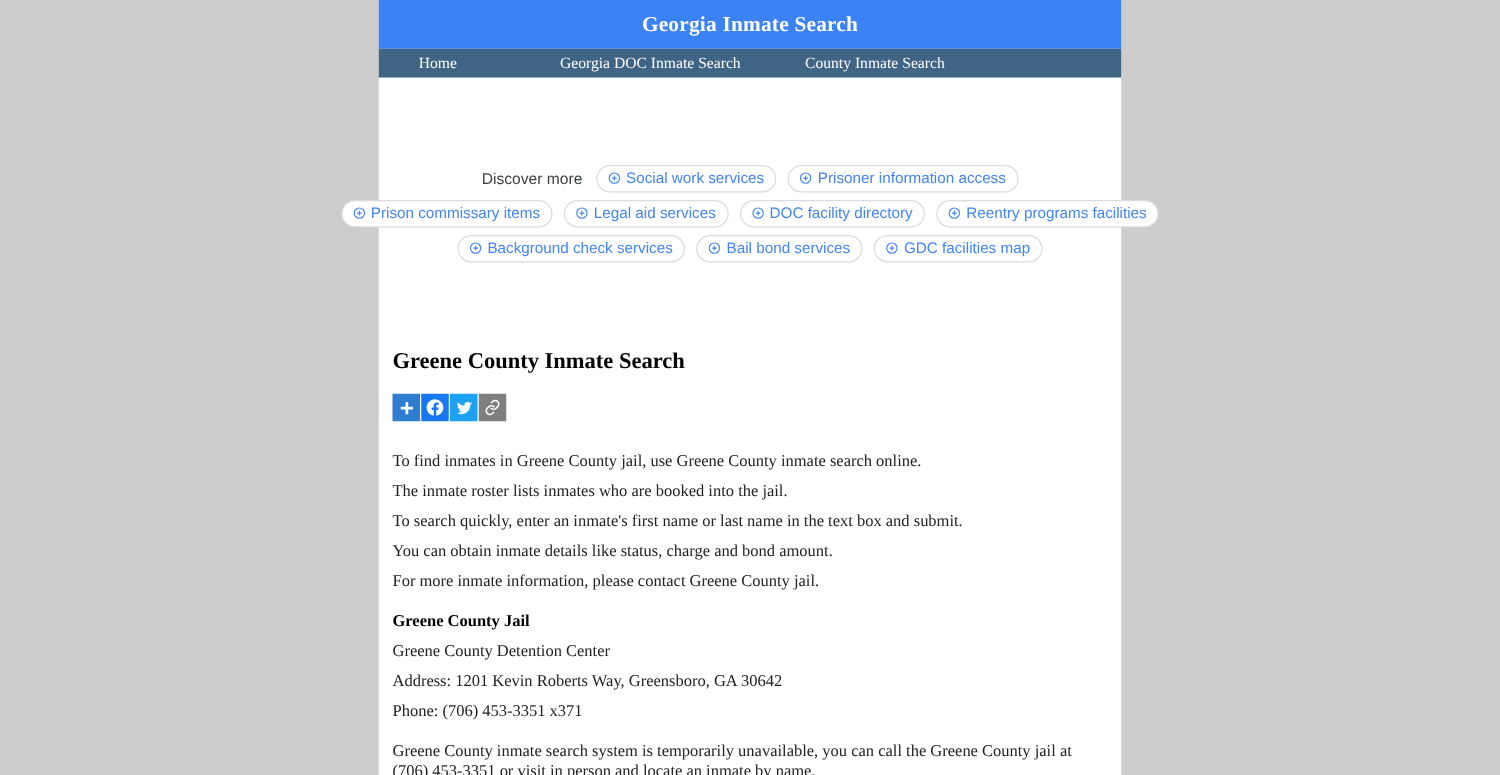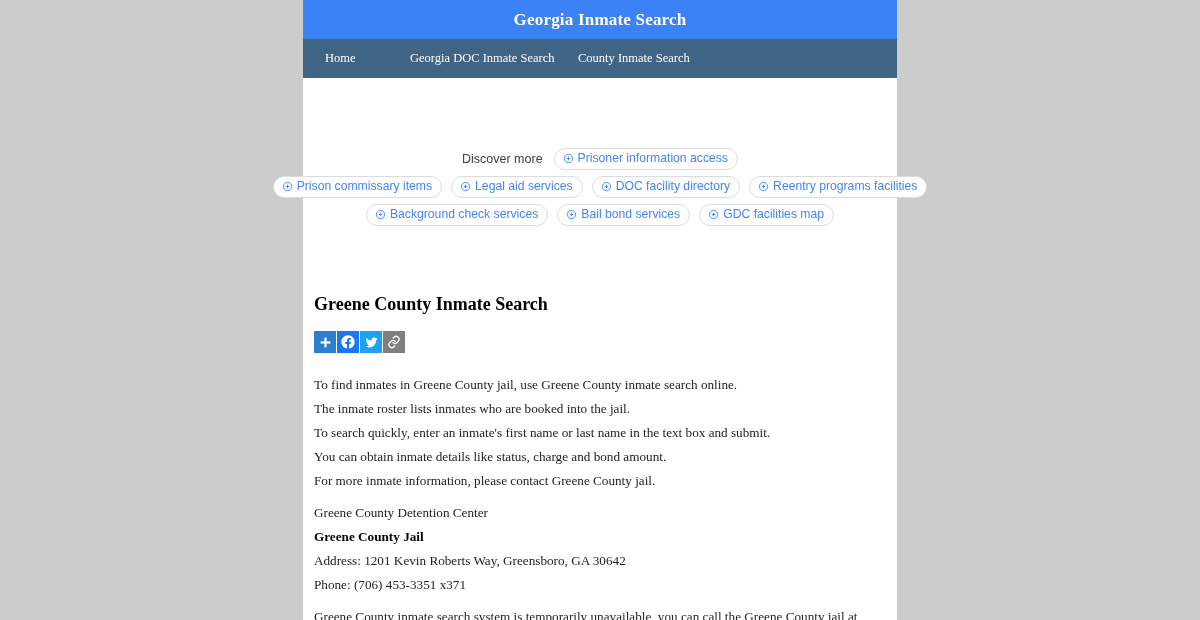--- a/index.html
+++ b/index.html
@@ -34,25 +34,26 @@
     color: #ffffff;
     font-family: "Liberation Serif", serif;
     font-size: 17px;
     font-weight: bold;
     letter-spacing: 0.2px;
   }
 
   
   .site-nav {
     background: #3f6484;
-    height: 39px;
-    display: flex;
-    align-items: center;
-    padding-left: 22px;
+    height: 23px;
+    display: flex;
+    align-items: center;
+    padding-left: 32px;
     box-sizing: border-box;
+    gap: 28px;
   }
   .nav-item {
     color: #ffffff;
     font-family: "Liberation Serif", serif;
     font-size: 12.5px;
     white-space: nowrap;
     cursor: pointer;
   }
   .nav-item.nav-home { width: 85px; }
   .nav-item.nav-doc { width: 168px; }
@@ -171,20 +172,30 @@
     <div class="nav-item">County Inmate Search</div>
   </div>
 
   <div class="ad-slot-top"></div>
 
   <div class="discover">
 
     <div class="discover-row">
       <span class="discover-label">Discover more</span>
 
+      <span class="chip">
+        <span>
+          <svg width="11" height="11" viewBox="0 0 24 24" fill="none" stroke="#4285f4" stroke-width="2">
+            <circle cx="12" cy="12" r="9"></circle>
+            <line x1="12" y1="8" x2="12" y2="16"></line>
+            <line x1="8" y1="12" x2="16" y2="12"></line>
+          </svg>
+        </span>
+        <span>Social work services</span>
+      </span>
 
       <span class="chip">
         <span>
           <svg width="11" height="11" viewBox="0 0 24 24" fill="none" stroke="#4285f4" stroke-width="2">
             <circle cx="12" cy="12" r="9"></circle>
             <line x1="12" y1="8" x2="12" y2="16"></line>
             <line x1="8" y1="12" x2="16" y2="12"></line>
           </svg>
         </span>
         <span>Prisoner information access</span>
@@ -316,22 +327,22 @@
 
     <div class="block">
       <div class="body-line">To find inmates in Greene County jail, use Greene County inmate search online.</div>
       <div class="body-line">The inmate roster lists inmates who are booked into the jail.</div>
       <div class="body-line">To search quickly, enter an inmate's first name or last name in the text box and submit.</div>
       <div class="body-line">You can obtain inmate details like status, charge and bond amount.</div>
       <div class="body-line">For more inmate information, please contact Greene County jail.</div>
     </div>
 
     <div class="block">
+      <div class="body-line bold-line">Greene County Jail</div>
       <div class="body-line">Greene County Detention Center</div>
-      <div class="body-line bold-line">Greene County Jail</div>
       <div class="body-line">Address: 1201 Kevin Roberts Way, Greensboro, GA 30642</div>
       <div class="body-line">Phone: (706) 453-3351 x371</div>
     </div>
 
     <div class="block">
       <p class="body-para">Greene County inmate search system is temporarily unavailable, you can call the Greene County jail at (706) 453-3351 or visit in person and locate an inmate by name.</p>
     </div>
 
   </div>
 

